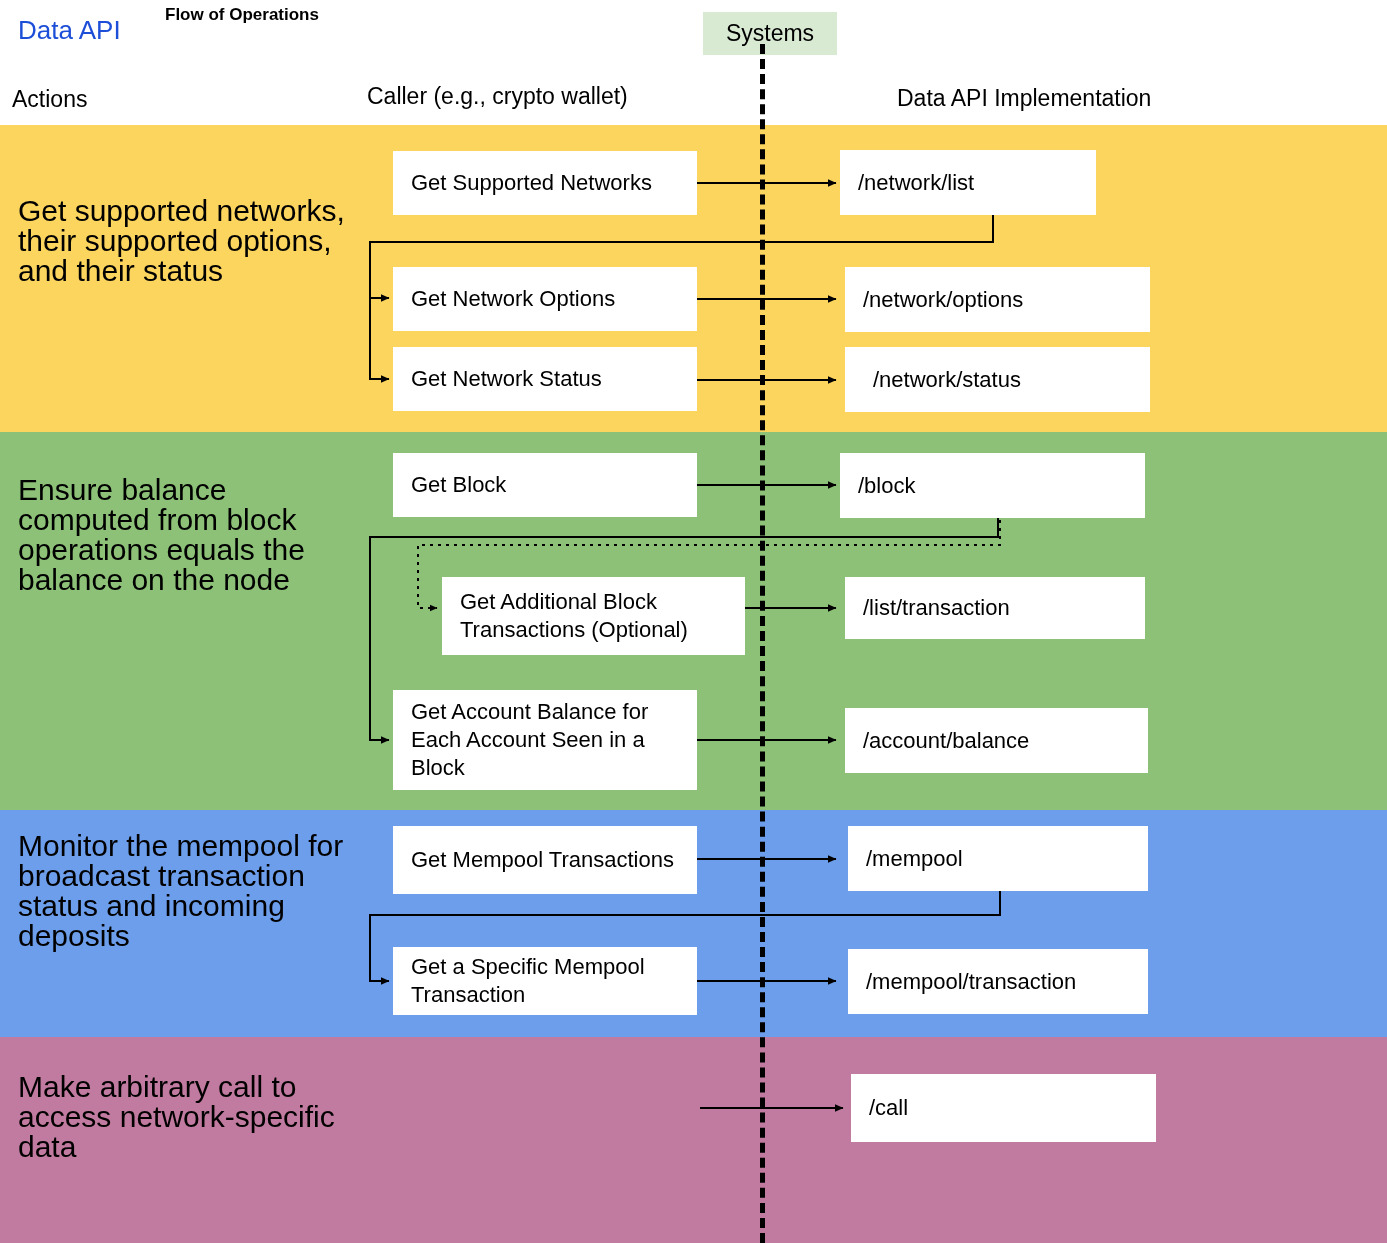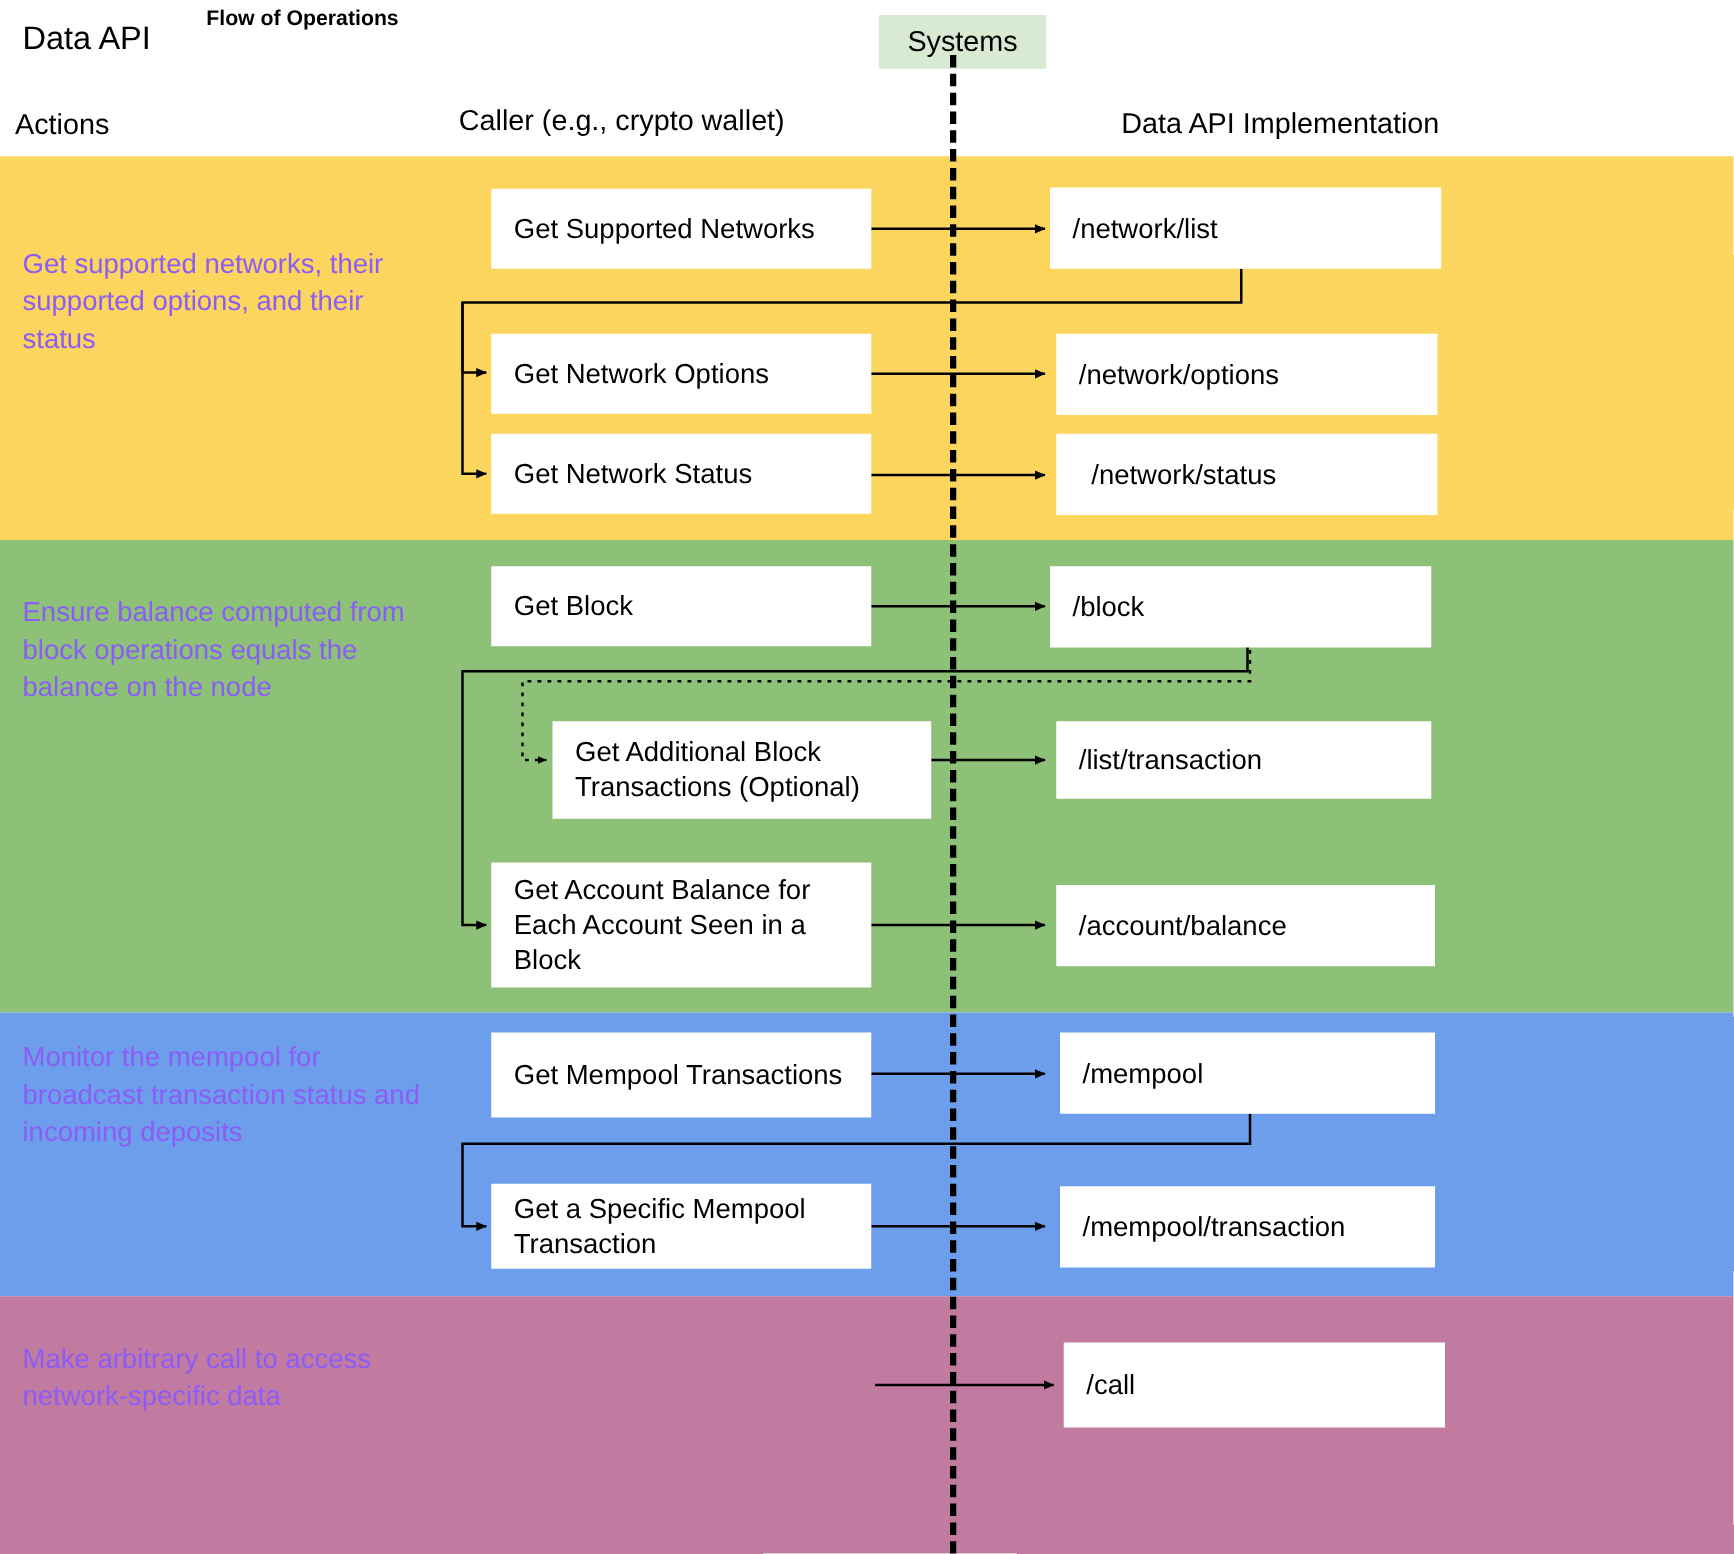--- a/index.html
+++ b/index.html
@@ -17,21 +17,21 @@
     height: 1243px;
     overflow: hidden;
     background: #ffffff;
   }
   
   .hdr-title {
     position: absolute;
     left: 18px; top: 17px;
     font-size: 26px;
     line-height: 1;
-    color: #000000;
+    color: #1d4ed8;
     white-space: nowrap;
   }
   .hdr-sub {
     position: absolute;
     left: 165px; top: 6px;
     font-size: 17px;
     font-weight: bold;
     line-height: 1;
     white-space: nowrap;
   }
@@ -56,23 +56,23 @@
   .col-head.impl    { left: 897px; top: 87px; }
 
   
   .band {
     position: absolute;
     left: 0;
     width: 1387px;
   }
   .band-label {
     position: absolute;
-    font-size: 22px;
+    font-size: 30px;
     line-height: 30px;
-    color: #8b5cf6;
+    color: #000000;
   }
 
   
   .box {
     position: absolute;
     background: #ffffff;
     display: flex;
     align-items: center;
     font-size: 22px;
     line-height: 28px;
@@ -159,21 +159,21 @@
 
       <path d="M697,981 L836,981" marker-end="url(#arw)"></path>
 
       <path d="M700,1108 L843,1108" marker-end="url(#arw)"></path>
     </g>
   </svg>
 
   <div class="box" style="left:393px; top:151px; width:304px; height:64px;">
     <span>Get Supported Networks</span>
   </div>
-  <div class="box" style="left:840px; top:150px; width:313px; height:65px;">
+  <div class="box" style="left:840px; top:150px; width:256px; height:65px;">
     <span>/network/list</span>
   </div>
 
   <div class="box" style="left:393px; top:267px; width:304px; height:64px;">
     <span>Get Network Options</span>
   </div>
   <div class="box" style="left:845px; top:267px; width:305px; height:65px;">
     <span>/network/options</span>
   </div>
 

